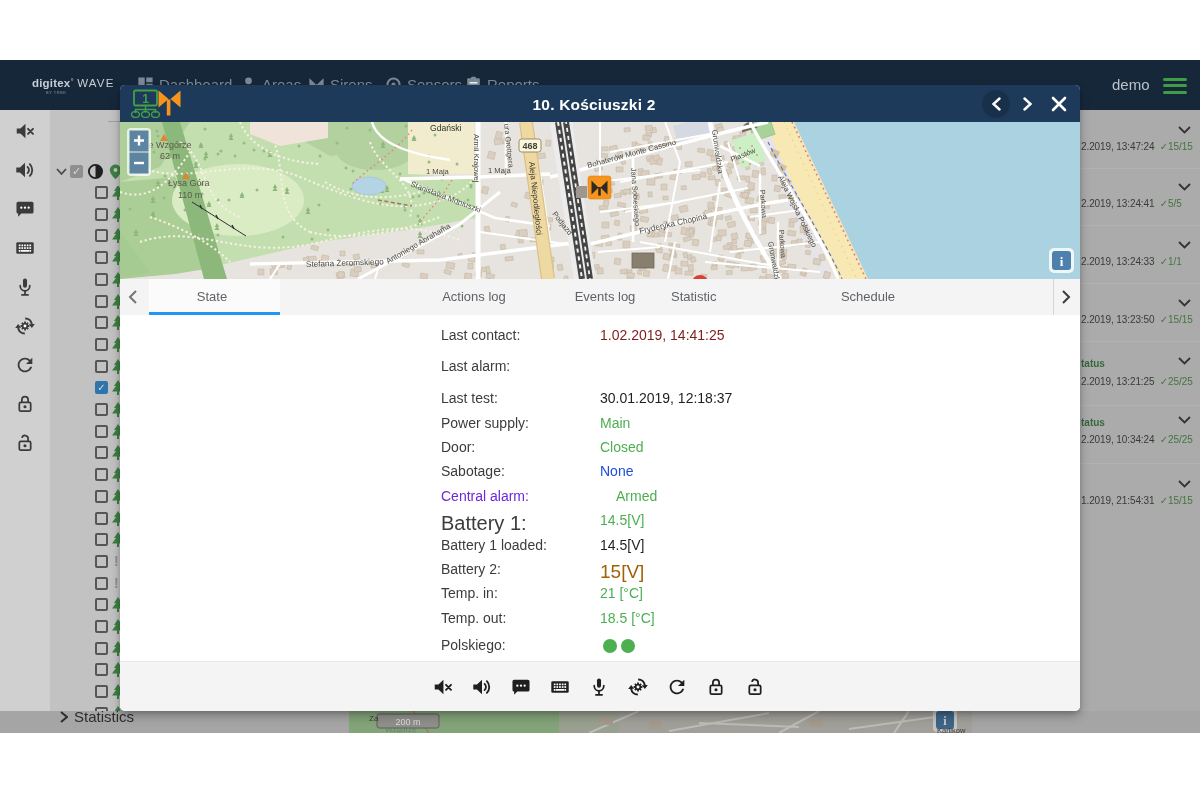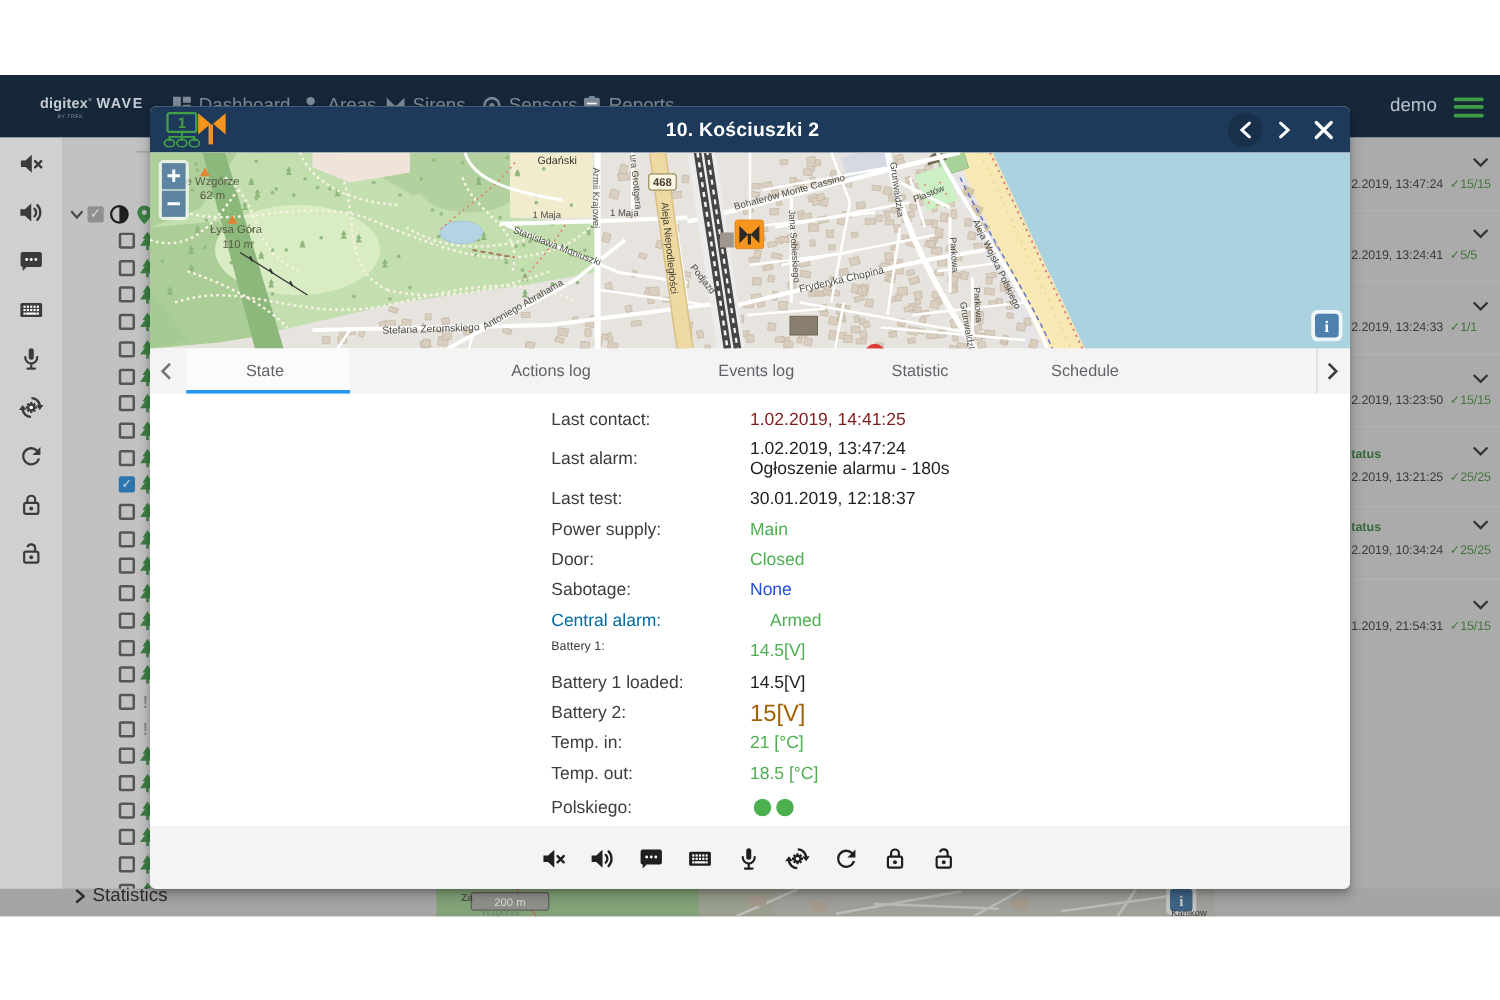--- a/index.html
+++ b/index.html
@@ -1,21 +1,21 @@
 <!DOCTYPE html>
 <html><head><meta charset="utf-8"><style>
 *{margin:0;padding:0;box-sizing:border-box}
 body{width:1200px;height:800px;background:#fff;font-family:"Liberation Sans",sans-serif;position:relative;overflow:hidden}
 .abs{position:absolute}
 </style></head><body>
 
 <div class="abs" style="left:0;top:60px;width:1200px;height:673px;background:#a8a8a8">
 
   <div class="abs" style="left:0;top:0;width:1200px;height:50px;background:#17273a">
-    <div class="abs" style="left:32px;top:17px;color:#c7ced5;font-size:11.5px"><span style="font-weight:bold;letter-spacing:0.2px">digitex</span><span style="font-size:8px;vertical-align:top">°</span><span style="font-weight:bold;letter-spacing:1.2px"> WAVE</span></div>
+    <div class="abs" style="left:32px;top:17px;color:#c7ced5;font-size:11.5px"><span style="font-weight:bold;letter-spacing:0.2px">digitex</span><span style="font-size:8px;vertical-align:top">°</span><span style="font-weight:normal;letter-spacing:1.2px"> WAVE</span></div>
     <div class="abs" style="left:46px;top:30px;color:#8a93a0;font-size:4px;letter-spacing:0.5px">BY TREK</div>
     <div style="position:absolute;left:136px;top:15px;display:flex;align-items:center;color:#7d8997;font-size:15px">
         <svg width="19" height="19" viewBox="0 0 24 24" style="margin-right:4px">
           <path d="M3 3h8v10H3zM13 3h8v6h-8zM13 11h8v10h-8zM3 15h8v6H3z" fill="#7d8997"></path>
         </svg>
         <span>Dashboard</span>
       </div>
       <div style="position:absolute;left:239px;top:15px;display:flex;align-items:center;color:#7d8997;font-size:15px">
         <svg width="19" height="19" viewBox="0 0 24 24" style="margin-right:4px">
           <circle cx="12" cy="7.5" r="4.2" fill="#7d8997"></circle>
@@ -837,49 +837,48 @@
         <path d="M19 13.5 v10 M14 18.5 h10" stroke="#fff" stroke-width="2.4"></path>
         <path d="M14 41 h10" stroke="#fff" stroke-width="2.4"></path>
         <rect x="929" y="126" width="25" height="25" rx="5" fill="#ffffff" opacity="0.8"></rect>
         <rect x="932" y="129" width="19" height="19" rx="3" fill="#4e80ae"></rect>
         <text x="941.5" y="143.5" font-size="13" font-weight="bold" fill="#fff" text-anchor="middle" font-family="Liberation Serif">i</text>
       </svg>
     </div>
   <div class="abs" style="left:0;top:194px;width:960px;height:36px;background:#f4f4f4">
       <div style="position:absolute;left:29px;top:0;width:131px;height:36px;background:#fbfbfb"></div>
       <div style="position:absolute;left:27px;top:0;width:130px;height:36px;line-height:36px;text-align:center;font-size:13px;color:#5f6368">State</div>
-      <div style="position:absolute;left:289px;top:0;width:130px;height:36px;line-height:36px;text-align:left;font-size:13px;color:#5f6368">Actions log</div>
+      <div style="position:absolute;left:289px;top:0;width:130px;height:36px;line-height:36px;text-align:center;font-size:13px;color:#5f6368">Actions log</div>
       <div style="position:absolute;left:420px;top:0;width:130px;height:36px;line-height:36px;text-align:center;font-size:13px;color:#5f6368">Events log</div>
-      <div style="position:absolute;left:551px;top:0;width:130px;height:36px;line-height:36px;text-align:center;font-size:13px;color:#5f6368">Statistic</div>
+      <div style="position:absolute;left:551px;top:0;width:130px;height:36px;line-height:36px;text-align:left;font-size:13px;color:#5f6368">Statistic</div>
       <div style="position:absolute;left:683px;top:0;width:130px;height:36px;line-height:36px;text-align:center;font-size:13px;color:#5f6368">Schedule</div>
       <div style="position:absolute;left:29px;top:33px;width:131px;height:3px;background:#2196f3"></div>
       <svg style="position:absolute;left:8px;top:11px" width="9" height="14" viewBox="0 0 9 14">
         <path d="M8 1 L2 7 L8 13" stroke="#757575" stroke-width="2" fill="none"></path>
       </svg>
       <div style="position:absolute;left:933px;top:0;width:1px;height:36px;background:#d5d5d5"></div>
       <svg style="position:absolute;left:942px;top:11px" width="9" height="14" viewBox="0 0 9 14">
         <path d="M1 1 L7 7 L1 13" stroke="#3c3c3c" stroke-width="2" fill="none"></path>
       </svg>
     </div>
   <div class="abs" style="left:0;top:230px;width:960px;height:346px;background:#fff">
       <div style="position:absolute;left:321px;top:12px;font-size:14px;color:#3c3c3c">Last contact:</div>
       <div style="position:absolute;left:480px;top:12px;font-size:14px;color:#7f1d1d">1.02.2019, 14:41:25</div>
       <div style="position:absolute;left:321px;top:43px;font-size:14px;color:#3c3c3c">Last alarm:</div>
-      <div style="position:absolute;left:480px;top:36px;font-size:14px;color:#1f1f1f;line-height:15.5px">1.02.2019, 13:47:24<br>Ogłoszenie alarmu - 180s</div>
       <div style="position:absolute;left:321px;top:75px;font-size:14px;color:#3c3c3c">Last test:</div>
       <div style="position:absolute;left:480px;top:75px;font-size:14px;color:#1f1f1f">30.01.2019, 12:18:37</div>
       <div style="position:absolute;left:321px;top:100px;font-size:14px;color:#3c3c3c">Power supply:</div>
       <div style="position:absolute;left:480px;top:100px;font-size:14px;color:#4caf50">Main</div>
       <div style="position:absolute;left:321px;top:124px;font-size:14px;color:#3c3c3c">Door:</div>
       <div style="position:absolute;left:480px;top:124px;font-size:14px;color:#4caf50">Closed</div>
       <div style="position:absolute;left:321px;top:148px;font-size:14px;color:#3c3c3c">Sabotage:</div>
       <div style="position:absolute;left:480px;top:148px;font-size:14px;color:#1d4ed8">None</div>
-      <div style="position:absolute;left:321px;top:173px;font-size:14px;color:#0369a1">Central alarm:</div>
+      <div style="position:absolute;left:321px;top:173px;font-size:14px;color:#6d28d9">Central alarm:</div>
       <div style="position:absolute;left:496px;top:173px;font-size:14px;color:#4caf50">Armed</div>
-      <div style="position:absolute;left:321px;top:197px;font-size:10px;color:#3c3c3c">Battery 1:</div>
+      <div style="position:absolute;left:321px;top:197px;font-size:20px;color:#3c3c3c">Battery 1:</div>
       <div style="position:absolute;left:480px;top:197px;font-size:14px;color:#4caf50">14.5[V]</div>
       <div style="position:absolute;left:321px;top:222px;font-size:14px;color:#3c3c3c">Battery 1 loaded:</div>
       <div style="position:absolute;left:480px;top:222px;font-size:14px;color:#1f1f1f">14.5[V]</div>
       <div style="position:absolute;left:321px;top:246px;font-size:14px;color:#3c3c3c">Battery 2:</div>
       <div style="position:absolute;left:480px;top:246px;font-size:19px;color:#a16207">15[V]</div>
       <div style="position:absolute;left:321px;top:270px;font-size:14px;color:#3c3c3c">Temp. in:</div>
       <div style="position:absolute;left:480px;top:270px;font-size:14px;color:#4caf50">21 [°C]</div>
       <div style="position:absolute;left:321px;top:295px;font-size:14px;color:#3c3c3c">Temp. out:</div>
       <div style="position:absolute;left:480px;top:295px;font-size:14px;color:#4caf50">18.5 [°C]</div>
       <div style="position:absolute;left:321px;top:322px;font-size:14px;color:#3c3c3c">Polskiego:</div>

